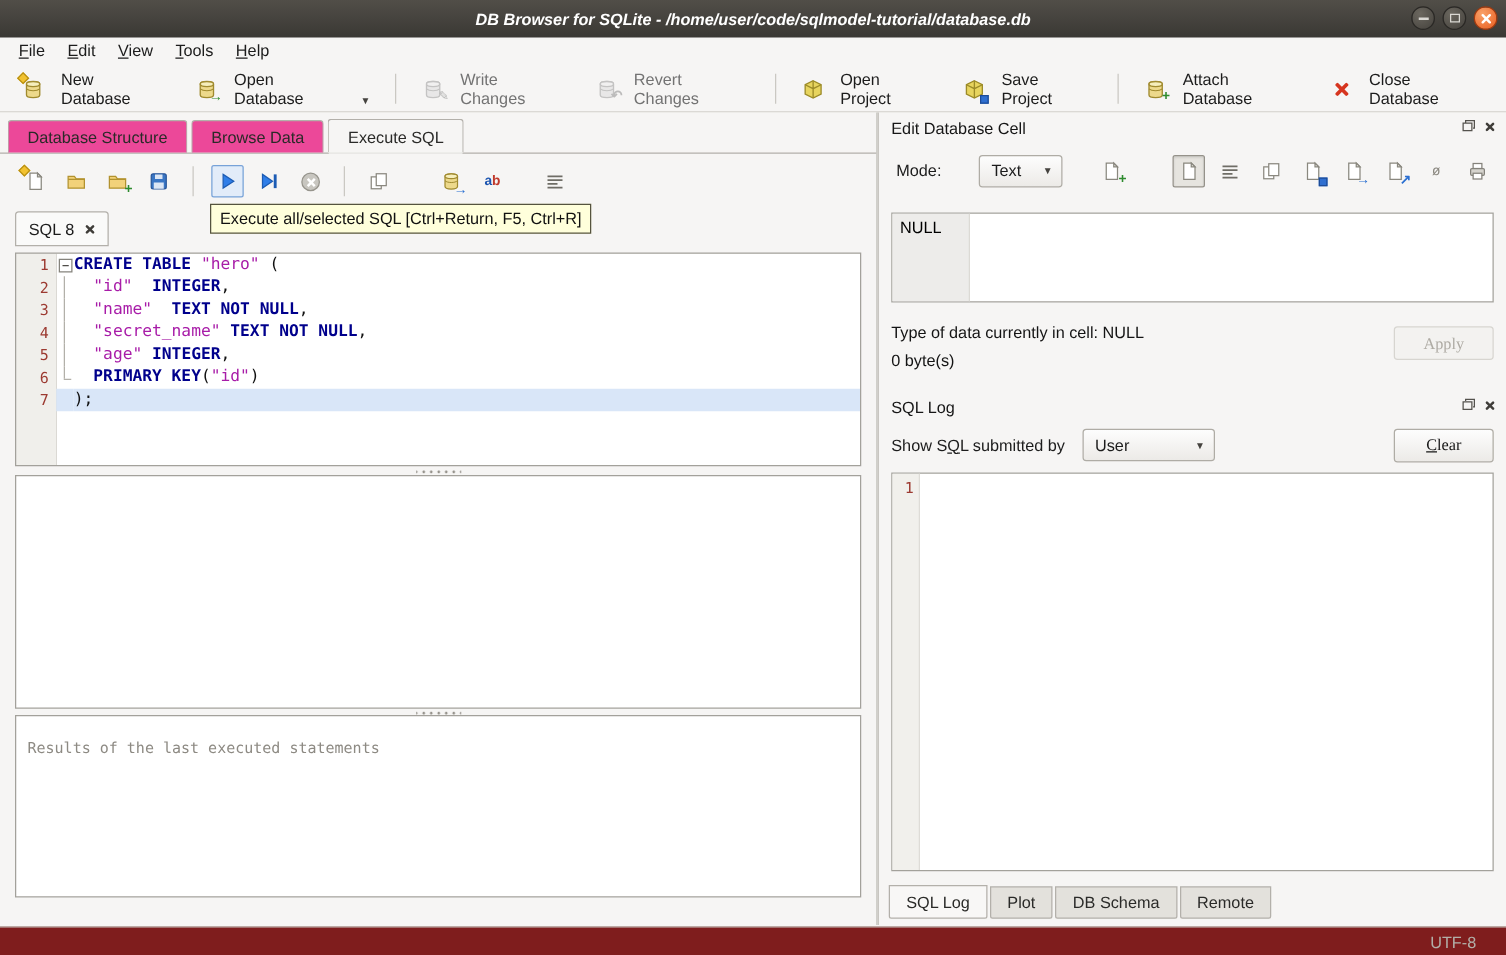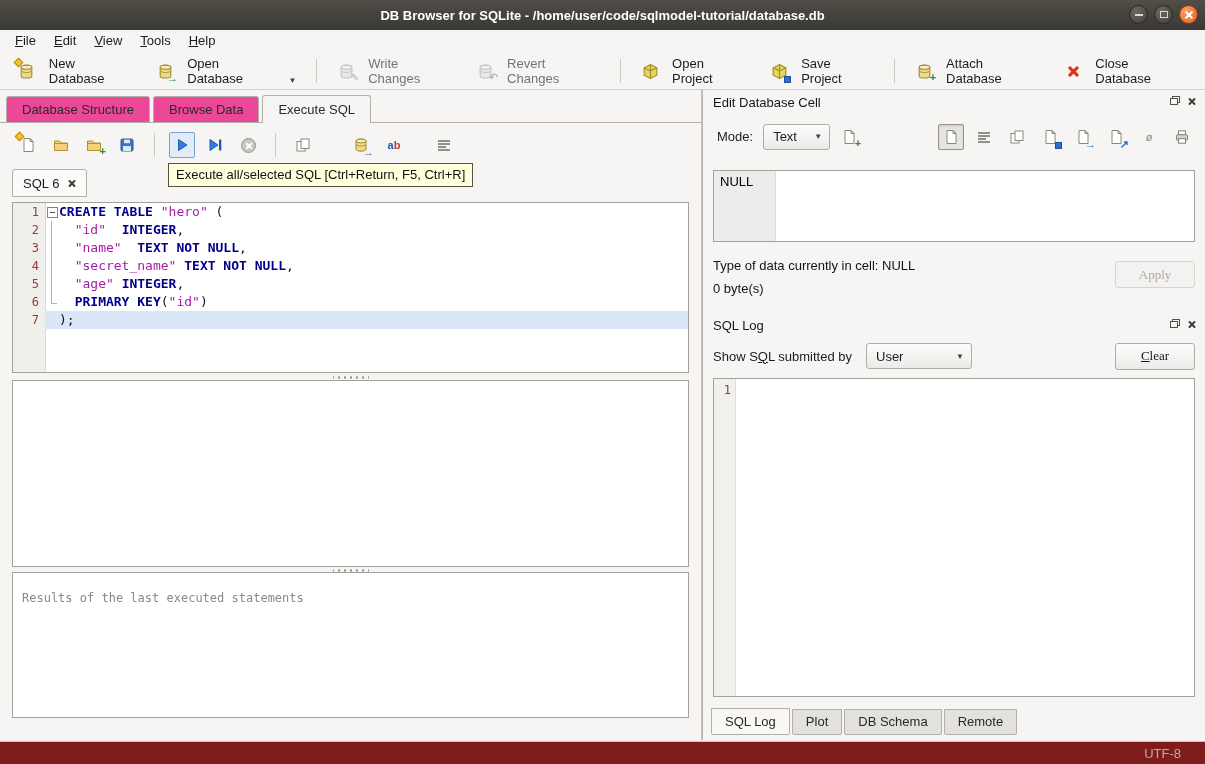--- a/index.html
+++ b/index.html
@@ -2,21 +2,21 @@
 <html><head>
 <meta charset="utf-8">
 <style>
   * { box-sizing: border-box; margin: 0; padding: 0; }
   html,body { background:#f6f5f4; }
   body { font-family:"Liberation Sans", sans-serif; font-size:13px; color:#1c1c1c; }
   .window { position:relative; width:1205px; height:764px; background:#f6f5f4; overflow:hidden; }
 
   
   .titlebar { height:30px; background:linear-gradient(#514e48,#3a3834); display:flex; align-items:center; justify-content:center; position:relative; }
-  .title-text { color:#fff; font-weight:bold; font-size:13px; }
+  .title-text { color:#fff; font-weight:bold; font-size:13px;font-style:italic; }
   .winbtns { position:absolute; right:7px; top:5px; display:flex; gap:6px; }
   .wbtn { width:19px; height:19px; border-radius:50%; background:radial-gradient(circle at 35% 30%, #6b675f, #45423d); border:1px solid #2a2825; display:flex; align-items:center; justify-content:center; }
   .wbtn.close { background:radial-gradient(circle at 35% 30%, #f9a169, #e85d1f); border-color:#9e3a10; }
   .glyph-min { width:8px; height:2px; background:#dad8d3; }
   .glyph-max { width:8px; height:7px; border:1.5px solid #dad8d3; }
   .glyph-x { position:relative; width:10px; height:10px; }
   .glyph-x::before,.glyph-x::after { content:""; position:absolute; left:4px; top:0; width:2px; height:10px; background:#fff; border-radius:1px; }
   .glyph-x::before { transform:rotate(45deg);} .glyph-x::after { transform:rotate(-45deg);}
 
   
@@ -85,21 +85,21 @@
   
   .rpanel { position:absolute; left:702px; top:90px; right:0; bottom:24px; background:#f6f5f4; border-left:1px solid #b9b6b0; }
   .dock-header { position:absolute; left:10px; height:18px; display:flex; align-items:center; color:#161616; }
   .dock-minis { position:absolute; right:6px; display:flex; gap:4px; align-items:center; }
   .dmini { width:14px; height:14px; display:inline-flex; align-items:center; justify-content:center; color:#54524d; }
   .float-glyph { width:8px; height:7px; border:1px solid #54524d; box-shadow:2px -2px 0 -1px #f6f5f4, 2px -2px 0 0 #54524d; }
   .combo { height:26px; border:1px solid #afaca5; border-radius:3px; background:linear-gradient(#fdfdfd,#eceae7); display:inline-flex; align-items:center; padding:0 7px 0 9px; gap:14px; }
   .combo .ca { font-size:8px; color:#45433f; }
   .btn { height:27px; border:1px solid #afaca5; border-radius:3px; background:linear-gradient(#fdfdfd,#eceae7); display:inline-flex; align-items:center; justify-content:center; padding:0 14px; color:#161616;font-family:Liberation Serif, serif; }
   .btn.disabled { border-color:#d7d5d0; background:#f3f2f0; color:#aeaba4; }
-  .mode-row { position:absolute; left:14px; right:10px; top:33px; height:27px; display:flex; align-items:center; }
+  .mode-row { position:absolute; left:14px; right:10px; top:33px; height:27px; display:flex; align-items:center;gap:20px; }
   .mode-icons { margin-left:auto; display:flex; gap:7px; }
   .cellbox { position:absolute; left:10px; top:80px; width:482px; height:72px; border:1px solid #a3a19b; background:#fff; display:flex; }
   .cell-margin { width:62px; background:#edecea; border-right:1px solid #dcdad5; position:relative; }
   .cell-null { position:absolute; left:6px; top:3px; color:#000; }
   .infoline { position:absolute; left:10px; color:#141414; }
   .logbox { position:absolute; left:10px; top:288px; width:482px; height:319px; border:1px solid #a3a19b; background:#fff; display:flex; }
   .log-gutter { width:22px; background:#f1f0ec; border-right:1px solid #dedcd7; color:#9c3a31; font-family:"DejaVu Sans Mono", monospace; font-size:12px; text-align:right; padding:4px 4px 0 0; }
   .docktabs { position:absolute; left:8px; top:618px; display:flex; align-items:flex-end; }
   .dtab { border:1px solid #b3b0aa; padding:4px 13px 5px; background:#e3e1dc; margin-right:2px; color:#2a2a28; border-radius:0 0 2px 2px; }
   .dtab.active { background:#f8f7f6; padding-top:5px; }
@@ -341,21 +341,21 @@
       <div class="icbtn">
         <span class="ticon">
             <svg class="svg16" viewBox="0 0 16 16">
               <use href="#i-lines"></use>
             </svg>
           </span>
       </div>
     </div>
 
     <div class="sqltab">
-      <span>SQL 6</span>
+      <span>SQL 8</span>
       <span class="cross small"></span>
     </div>
 
     <div class="pane editor">
       <div id="editor-lines">
           <div class="ed-line"><span class="ed-ln">1</span><span class="ed-fold fold-start"></span><span class="ed-code"><span class="seg-kw">CREATE TABLE</span><span class="seg-pl"> </span><span class="seg-str">"hero"</span><span class="seg-pl"> (</span></span></div>
           <div class="ed-line"><span class="ed-ln">2</span><span class="ed-fold fold-mid"></span><span class="ed-code"><span class="seg-pl">  </span><span class="seg-str">"id"</span><span class="seg-pl">  </span><span class="seg-kw">INTEGER</span><span class="seg-pl">,</span></span></div>
           <div class="ed-line"><span class="ed-ln">3</span><span class="ed-fold fold-mid"></span><span class="ed-code"><span class="seg-pl">  </span><span class="seg-str">"name"</span><span class="seg-pl">  </span><span class="seg-kw">TEXT NOT NULL</span><span class="seg-pl">,</span></span></div>
           <div class="ed-line"><span class="ed-ln">4</span><span class="ed-fold fold-mid"></span><span class="ed-code"><span class="seg-pl">  </span><span class="seg-str">"secret_name"</span><span class="seg-pl"> </span><span class="seg-kw">TEXT NOT NULL</span><span class="seg-pl">,</span></span></div>
           <div class="ed-line"><span class="ed-ln">5</span><span class="ed-fold fold-mid"></span><span class="ed-code"><span class="seg-pl">  </span><span class="seg-str">"age"</span><span class="seg-pl"> </span><span class="seg-kw">INTEGER</span><span class="seg-pl">,</span></span></div>

